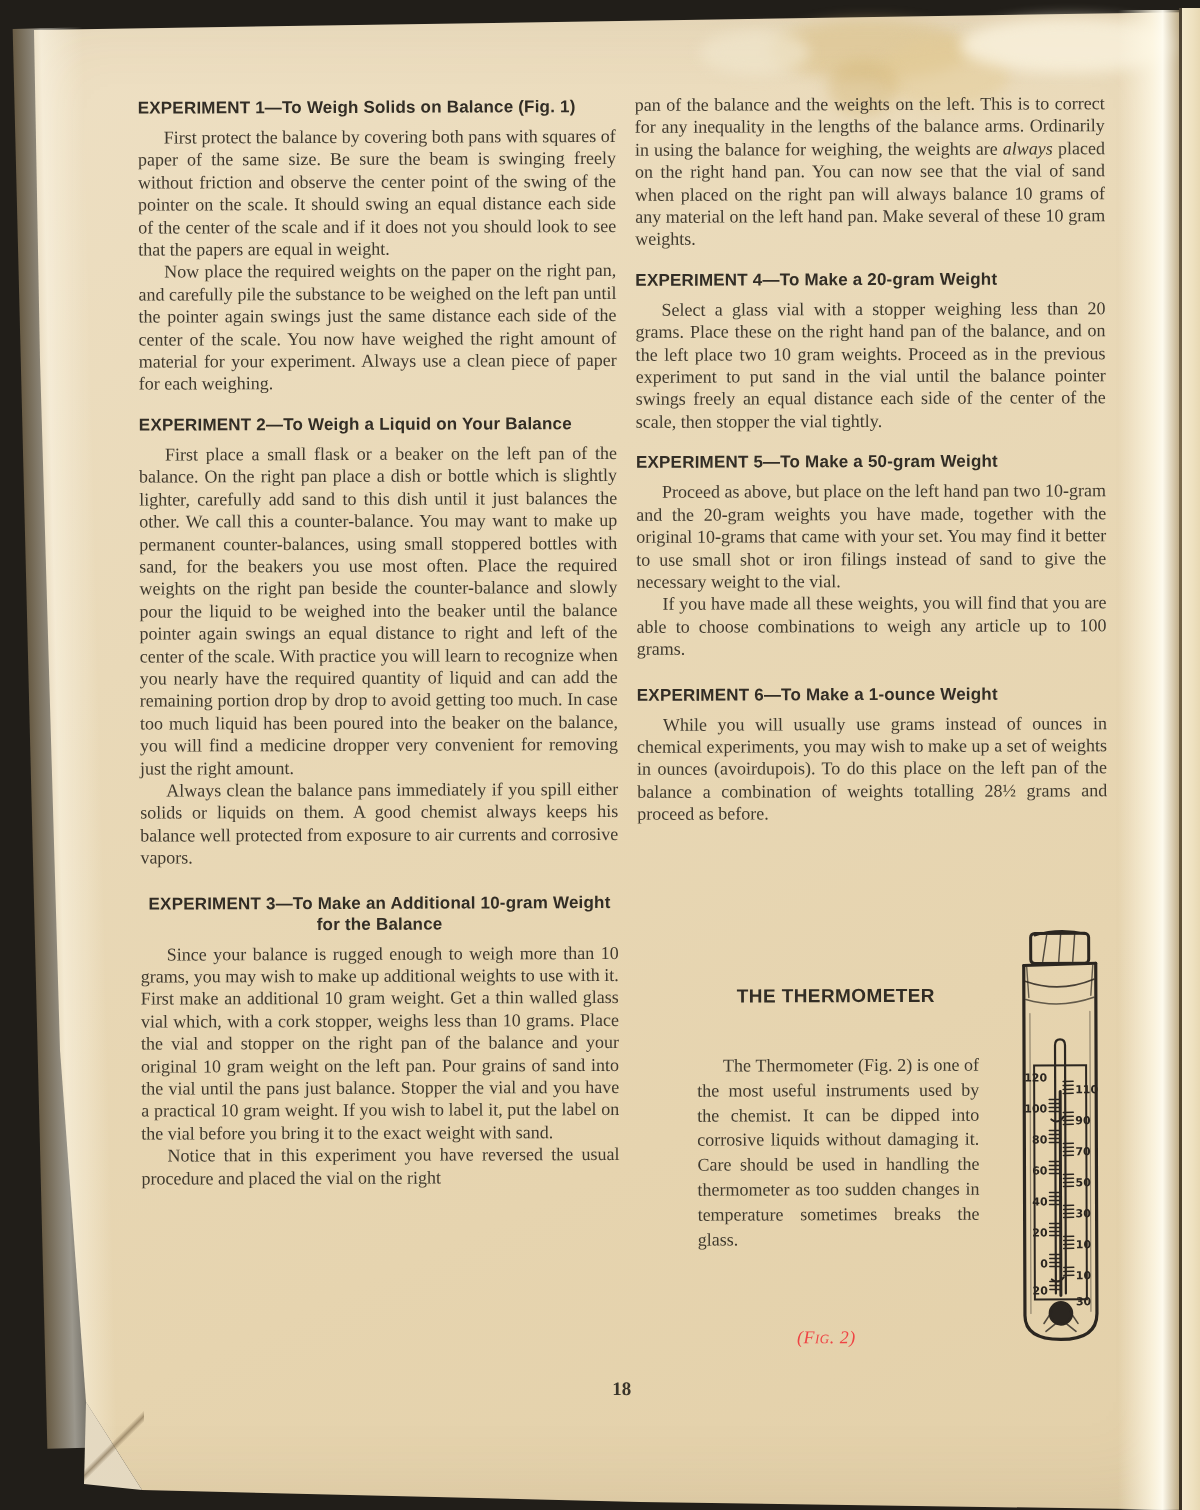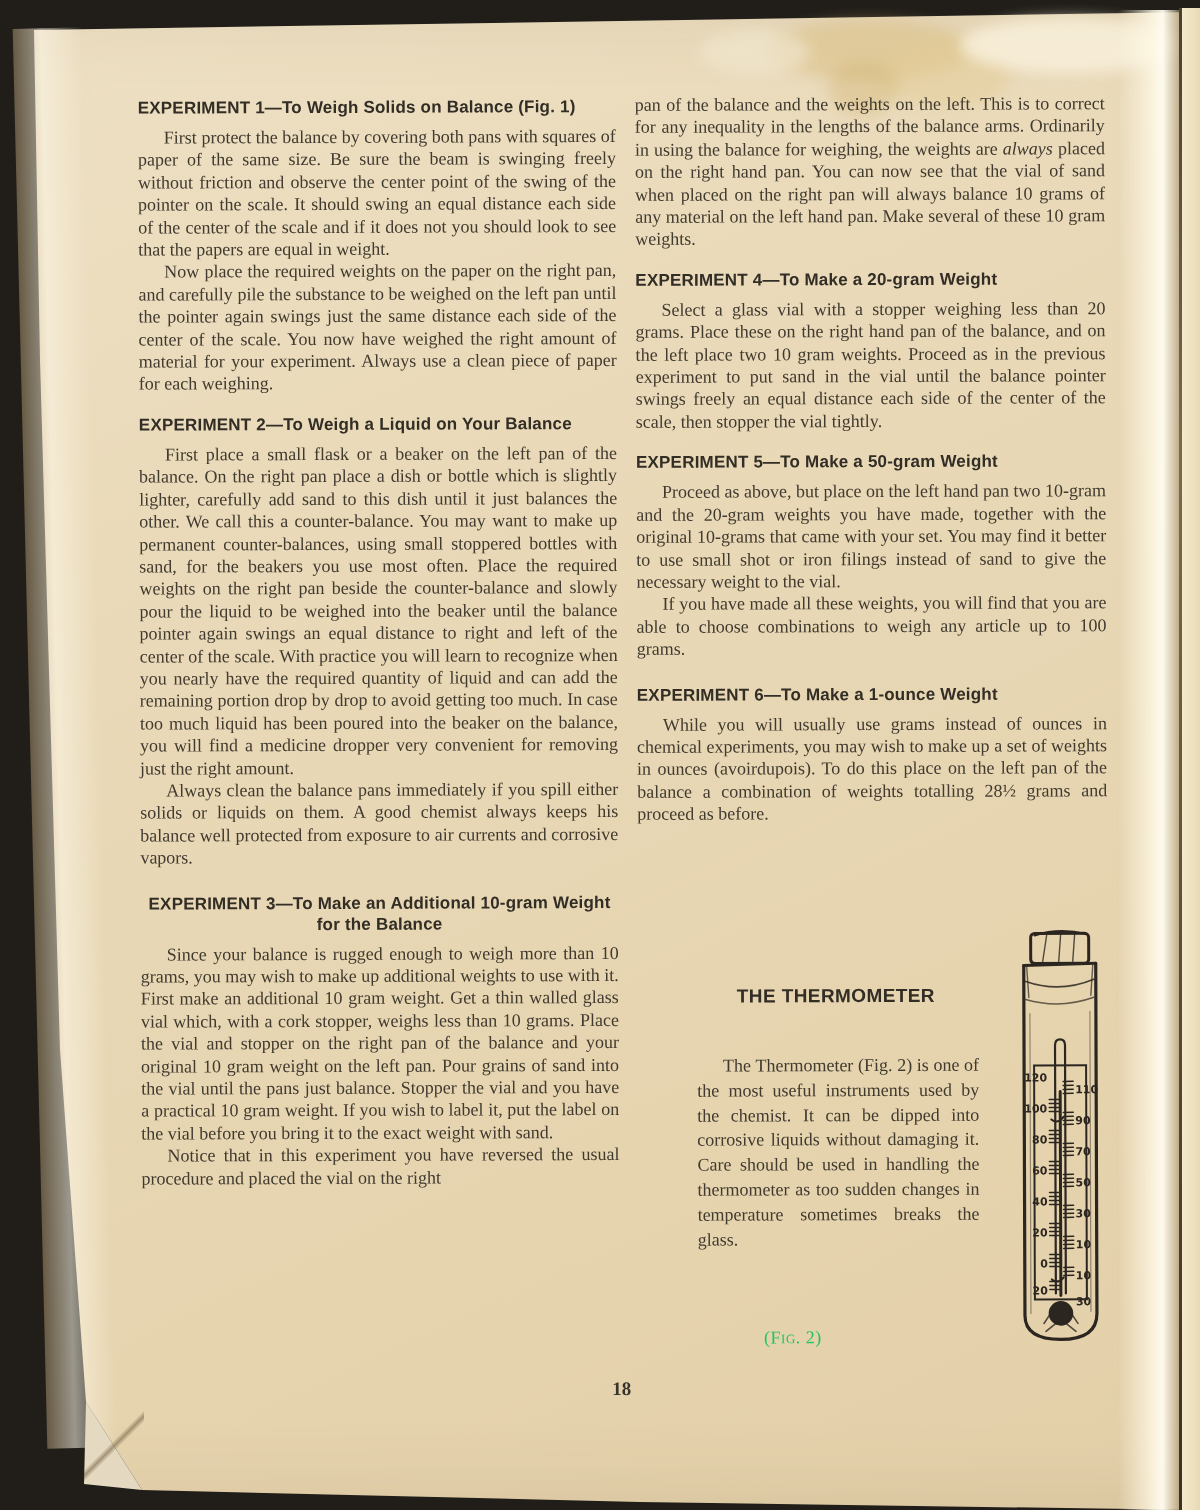--- a/index.html
+++ b/index.html
@@ -77,22 +77,22 @@
     position:absolute; left:690px; top:986px; width:290px;
     font-family:"Liberation Sans", sans-serif; font-weight:bold;
     font-size:19px; text-align:center; color:#322d25; letter-spacing:.4px;
   }
   .thermo-para {
     position:absolute; left:696px; top:1036px; width:282px;
     font-size:18px; line-height:24.8px; text-align:justify;
     text-indent:26px; color:#403a2f;
   }
   .fig-caption {
-    position:absolute; left:762px; top:1328px;
-    font-size:18px; color:#22c55e; font-variant:small-caps; letter-spacing:.5px;
+    position:absolute; left:795px; top:1328px;
+    font-size:18px; color:#ef4444; font-variant:small-caps; letter-spacing:.5px;font-style:italic;
   }
   .page-number {
     position:absolute; left:610px; top:1378px;
     font-size:19px; font-weight:bold; color:#3a352b;
   }
   .thermo-fig { position:absolute; left:998px; top:925px; width:122px; height:430px; }
   .thermo-fig svg { width:100%; height:100%; }
   .sv-num { font-family:"DejaVu Sans", sans-serif; font-size:11px; font-weight:bold; fill:#2b2620; }
 </style>
 </head>

